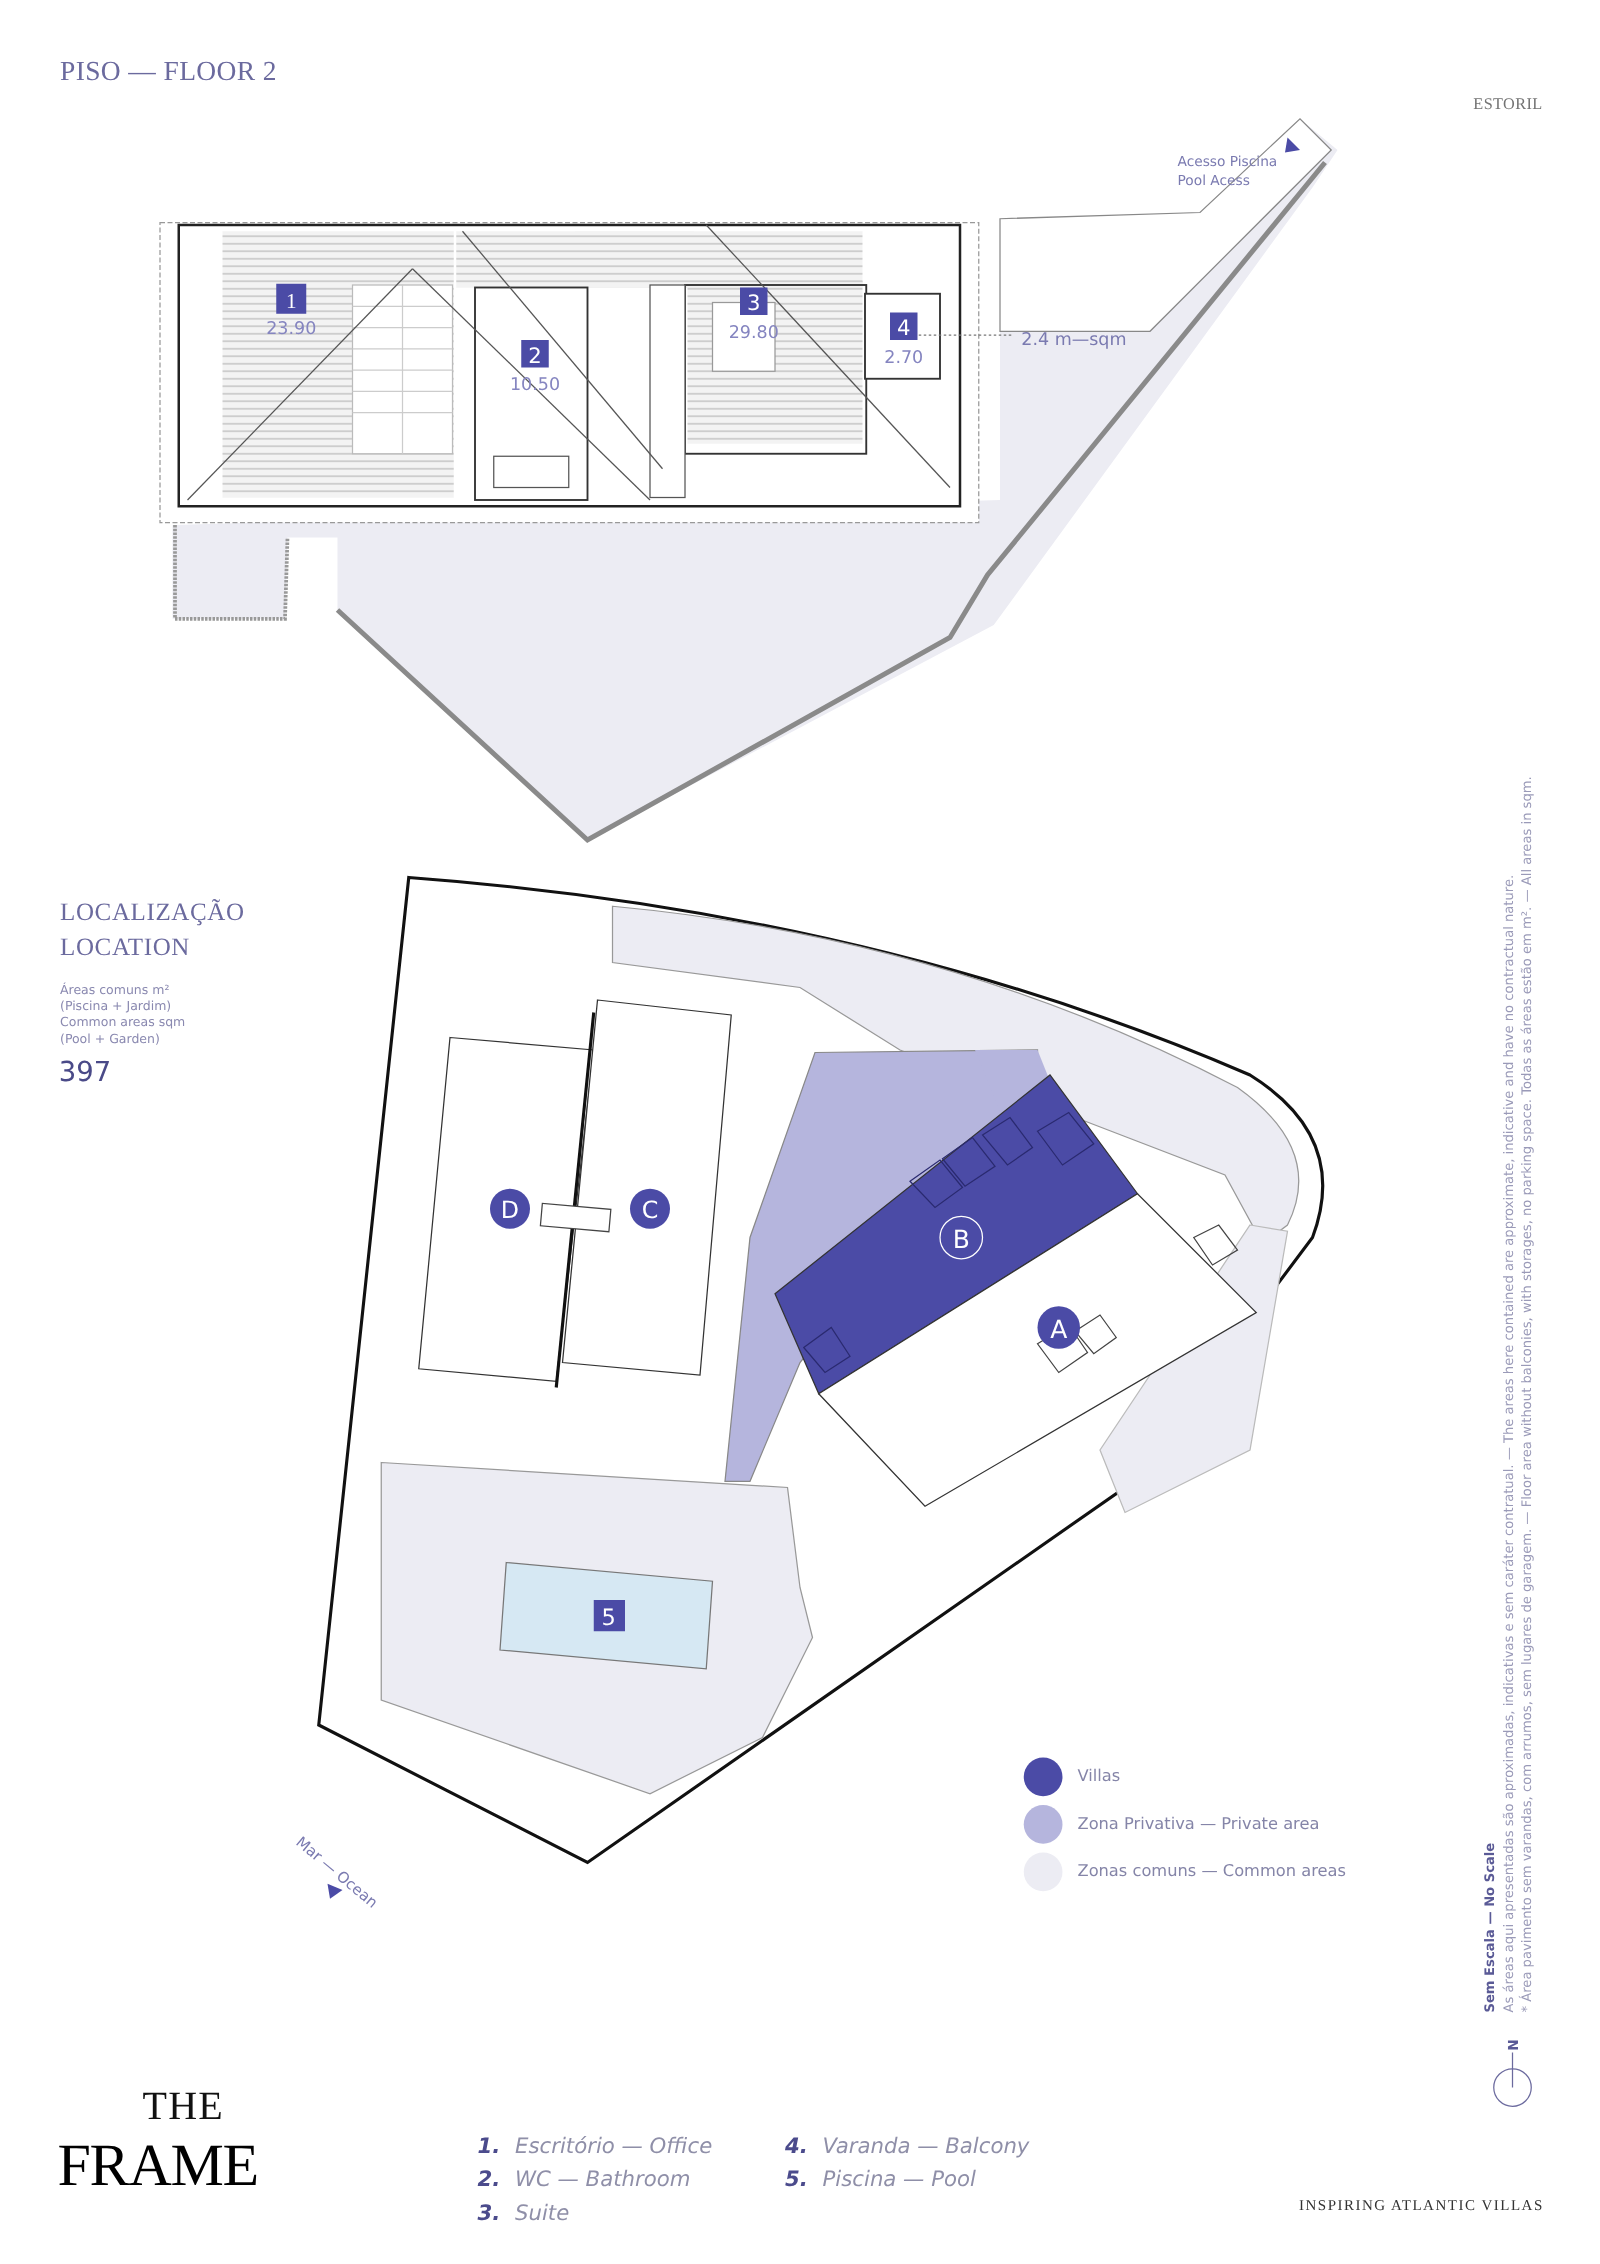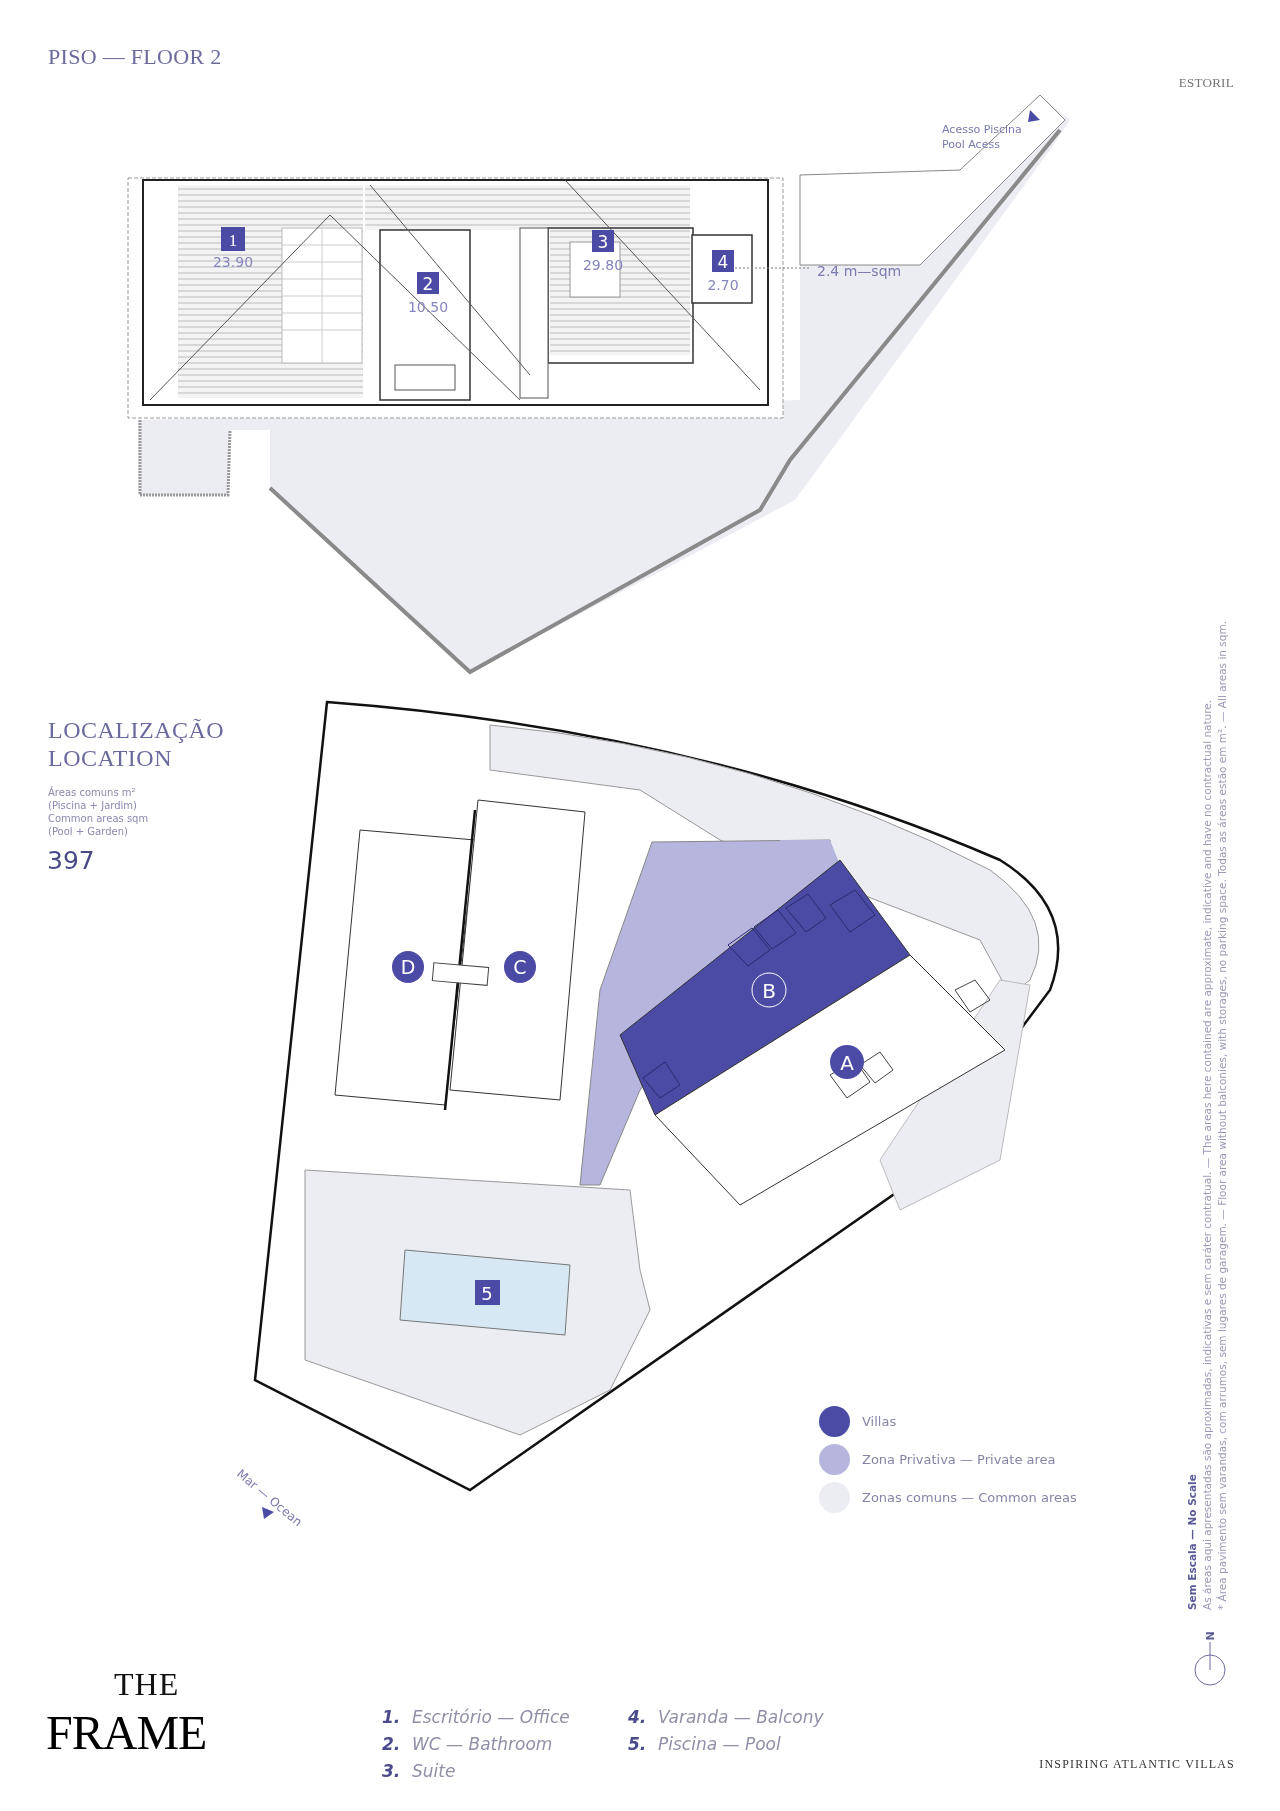--- a/index.html
+++ b/index.html
@@ -1,23 +1,23 @@
 <!DOCTYPE html>
 <html><head>
 <meta charset="utf-8">
 <style>
   html, body { margin: 0; padding: 0; background: #ffffff; }
   body { width: 1280px; height: 1811px; position: relative; overflow: hidden; font-family: "DejaVu Sans", sans-serif; }
   .abs { position: absolute; }
   .serif { font-family: "Liberation Serif", "DejaVu Serif", serif; }
   #hdr-floor { left: 48px; top: 44px; font-size: 22px; color: #6b6a9e; letter-spacing: 0.3px; }
   #hdr-city { right: 46px; top: 44px; font-size: 13px; color: #737373; letter-spacing: 0.3px; margin-top: 31px; }
-  #loc-title { left: 48px; top: 716px; font-size: 24px; color: #6b6a9e; line-height: 28px; letter-spacing: 0.5px; }
+  #loc-title { left: 48px; top: 716px; font-size: 20px; color: #6b6a9e; line-height: 28px; letter-spacing: 0.5px; }
   #loc-notes { left: 48px; top: 786px; font-size: 10px; color: #8a89b0; line-height: 13px; }
-  #loc-value { left: 47px; top: 846px; font-size: 25px; color: #4a4a88; }
+  #loc-value { left: 47px; top: 846px; font-size: 22px; color: #4a4a88; }
   .room-list { font-size: 17px; color: #8f8fa8; line-height: 27px; font-style: italic; }
   .room-list .num { color: #4b4b8c; font-weight: bold; display: inline-block; width: 30px; }
   #rooms-col1 { left: 382px; top: 1704px; }
   #rooms-col2 { left: 628px; top: 1704px; }
   #tagline { right: 45px; top: 1757px; font-size: 12px; color: #333333; letter-spacing: 1.2px; }
   #logo-the { left: 114px; top: 1666px; font-size: 32px; color: #111; letter-spacing: 1px; }
   #logo-frame { left: 46px; top: 1704px; font-size: 48px; color: #000000; letter-spacing: -1px; line-height: 58px; }
   .legend-item { display: flex; align-items: center; font-size: 13px; color: #8585a8; height: 38px; }
   .legend-dot { width: 31px; height: 31px; border-radius: 50%; margin-right: 12px; }
   #legend { left: 819px; top: 1402px; }

